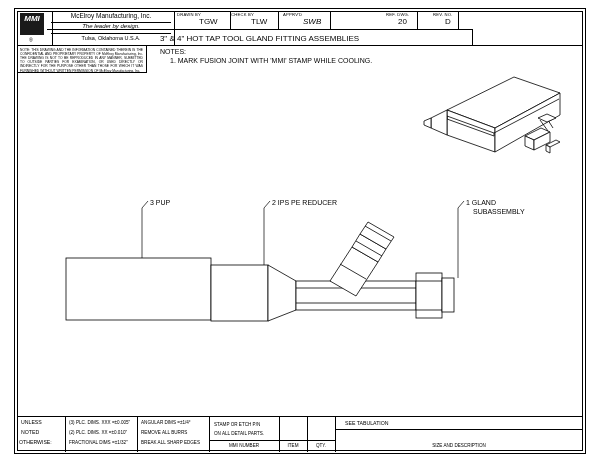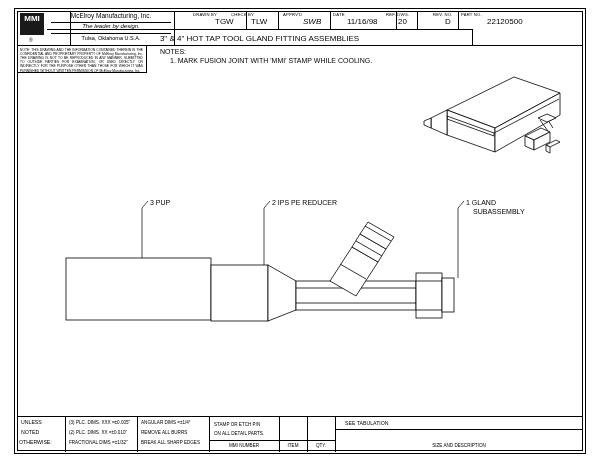--- a/index.html
+++ b/index.html
@@ -4,21 +4,21 @@
 <style>
   html,body{margin:0;padding:0;background:#fff;}
   body{width:600px;height:464px;font-family:"Liberation Sans",sans-serif;color:#000;}
   #sheet{position:relative;width:600px;height:464px;box-sizing:border-box;}
 
   .frame{position:absolute;left:14px;top:8px;width:572px;height:446px;border:1px solid #000;box-sizing:border-box;}
   .inner{position:absolute;left:17px;top:11px;width:566px;height:440px;border:1px solid #000;box-sizing:border-box;}
 
   
   .tb{position:absolute;left:17px;top:11px;width:566px;height:35px;box-sizing:border-box;border-bottom:1px solid #000;}
-  .logo{position:absolute;left:0;top:0;width:54px;height:35px;border-right:1px solid #000;box-sizing:border-box;}
+  .logo{position:absolute;left:0;top:0;width:36px;height:35px;border-right:1px solid #000;box-sizing:border-box;font-style:italic;}
   .logo .lg{position:absolute;left:3px;top:2px;width:24px;height:22px;background:#1a1a1a;color:#fff;font-weight:bold;font-size:8px;line-height:9px;text-align:center;padding-top:1px;box-sizing:border-box;}
   .logo .reg{position:absolute;left:12px;top:26px;font-size:5px;}
 
   .cobox{position:absolute;left:30px;top:0;width:128px;height:35px;border-right:1px solid #000;box-sizing:border-box;}
   .coname{position:absolute;left:0;top:1px;width:128px;text-align:center;font-size:6.5px;}
   .coline{position:absolute;left:4px;top:11px;width:120px;border-top:1px solid #000;}
   .coslogan{position:absolute;left:0;top:12px;width:128px;text-align:center;font-size:6px;font-style:italic;}
   .coline2{position:absolute;left:4px;top:22px;width:120px;border-top:1px solid #000;}
   .coloc{position:absolute;left:0;top:24px;width:128px;text-align:center;font-size:5.5px;}
 
@@ -66,54 +66,46 @@
     </div>
 
     <div class="cobox">
       <div class="coname">McElroy Manufacturing, Inc.</div>
       <div class="coline"></div>
       <div class="coslogan">The leader by design.</div>
       <div class="coline2"></div>
       <div class="coloc">Tulsa, Oklahoma U.S.A.</div>
     </div>
 
-    <div class="cell" style="left:174px;width:56px;text-align:right;">
+    <div class="cell" style="left:158px;width:56px;text-align:right;">
       <span class="lbl">DRAWN BY</span>
       <span class="val" style="left:24px;">TGW</span>
     </div>
 
     <div class="cell" style="left:212px;width:50px;">
       <span class="lbl">CHECK BY</span>
       <span class="val" style="left:22px;">TLW</span>
     </div>
 
     <div class="cell" style="left:264px;width:50px;">
       <span class="lbl">APPRV'D</span>
       <span class="val" style="left:22px;font-style:italic;">SWB</span>
     </div>
 
-    <div class="cell" style="left:314px;width:66px;">
-      <span class="lbl">DATE</span>
-      <span class="val" style="left:16px;">11/16/98</span>
-    </div>
 
     <div class="cell" style="left:367px;width:34px;">
       <span class="lbl">REF. DWG.</span>
       <span class="val" style="left:14px;">20</span>
     </div>
 
     <div class="cell" style="left:414px;width:28px;">
       <span class="lbl">REV. NO.</span>
       <span class="val" style="left:14px;">D</span>
     </div>
 
-    <div class="cell" style="left:442px;width:124px;border-right:none;">
-      <span class="lbl">PART NO.</span>
-      <span class="val" style="left:28px;">22120500</span>
-    </div>
 
     <div class="titlewide">
       <span>3" &amp; 4" HOT TAP TOOL GLAND FITTING ASSEMBLIES</span>
     </div>
   </div>
 
   <div class="notesbox">
     <p>NOTE: THIS DRAWING AND THE INFORMATION CONTAINED THEREIN IS THE CONFIDENTIAL AND PROPRIETARY PROPERTY OF McElroy Manufacturing, Inc. THE DRAWING IS NOT TO BE REPRODUCED IN ANY MANNER, SUBMITTED TO OUTSIDE PARTIES FOR EXAMINATION, OR USED DIRECTLY OR INDIRECTLY FOR THE PURPOSE OTHER THAN THOSE FOR WHICH IT WAS FURNISHED WITHOUT WRITTEN PERMISSION OF McElroy Manufacturing, Inc.</p>
   </div>
 

